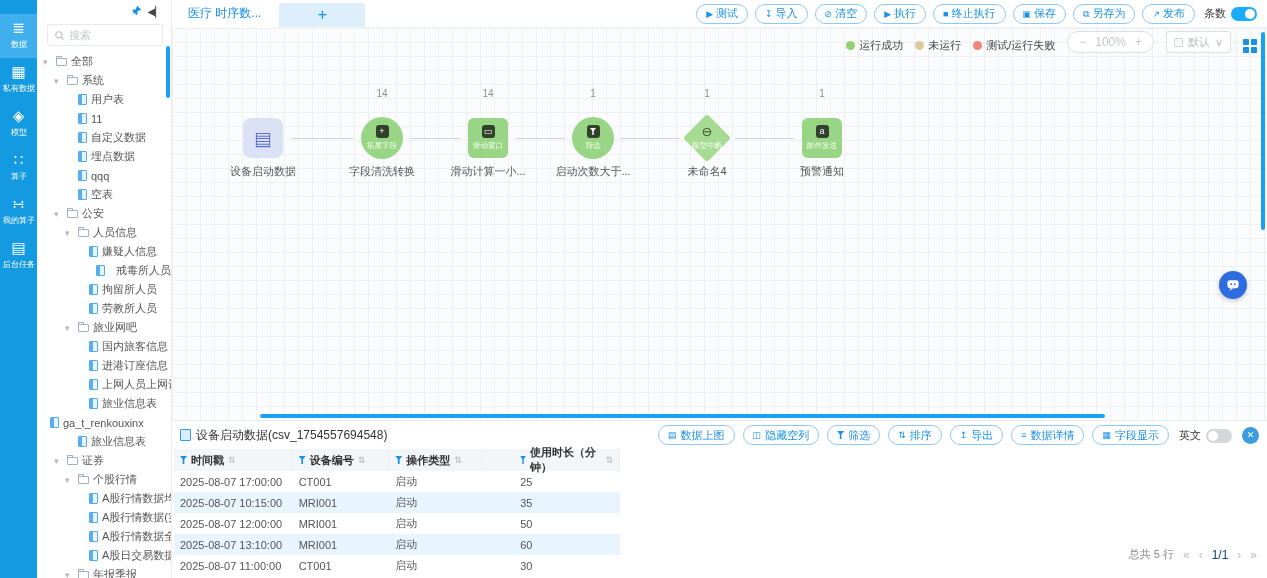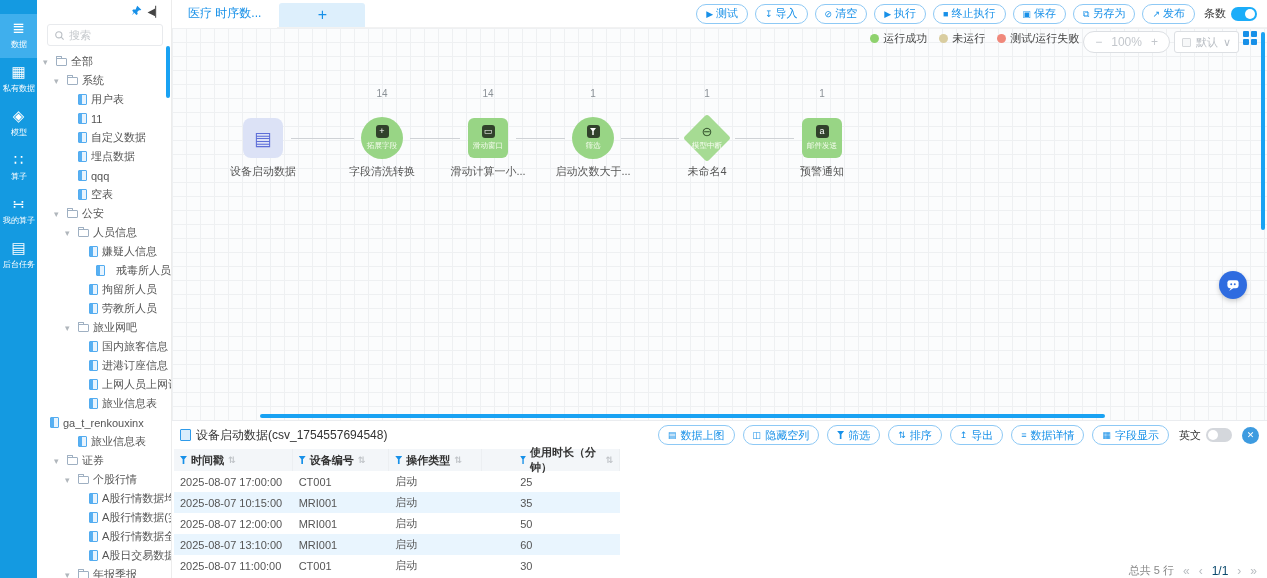--- a/index.html
+++ b/index.html
@@ -42,21 +42,21 @@
   .rowcount { display:flex; align-items:center; gap:5px; margin:0 10px 0 2px; font-size:11px; color:#333; }
   .toggle { width:26px; height:14px; border-radius:7px; position:relative; cursor:pointer; flex:none; }
   .toggle.on { background:#1badf9; } .toggle.off { background:#d4d7dc; }
   .toggle .knob { position:absolute; top:2px; width:10px; height:10px; border-radius:50%; background:#fff; }
   .toggle.on .knob { right:2px; } .toggle.off .knob { left:2px; }
 
   .canvas { flex:1; position:relative; background-color:#fbfcfd;
     background-image:linear-gradient(#eef0f2 1px,transparent 1px),linear-gradient(90deg,#eef0f2 1px,transparent 1px);
     background-size:14px 14px; overflow:hidden; }
 
-  .legend-row { position:absolute; top:3px; right:10px; display:flex; align-items:flex-start; gap:4px; }
+  .legend-row { position:absolute; top:3px; right:10px; display:flex; align-items:flex-end; gap:12px; }
   .legend-item { display:flex; align-items:center; gap:4px; font-size:11px; color:#444; }
   .legend-dot { width:9px; height:9px; border-radius:50%; }
   .zoom-pill { height:22px; border:1px solid #dcdfe3; border-radius:14px; background:#fff; display:flex; align-items:center; gap:9px; padding:0 11px; color:#c3c7cc; font-size:12px; }
   .zoom-pill span { cursor:pointer; }
   .preset { height:22px; border:1px solid #dcdfe3; border-radius:3px; background:#fff; display:flex; align-items:center; gap:5px; padding:0 7px; color:#b9bec4; font-size:11px; cursor:pointer; }
   .preset .chk { width:9px; height:9px; border:1px solid #d5d8db; background:#f7f8f9; border-radius:1px; }
   .ic-fullscreen { display:grid; grid-template-columns:6px 6px; gap:2px; cursor:pointer; }
   .ic-fullscreen span { width:6px; height:6px; background:#1790e8; border-radius:1px; }
 
   
@@ -80,34 +80,34 @@
   .vscroll { position:absolute; right:2px; top:4px; width:4px; height:198px; background:#19a2f3; border-radius:2px; cursor:pointer; }
 
   
   .panel { height:158px; flex:none; background:#fff; border-top:1px solid #eaecef; position:relative; }
   .panel-head { height:28px; display:flex; align-items:center; padding:0 8px; }
   .panel-title { display:flex; align-items:center; gap:5px; font-size:12px; color:#333; }
   .panel-title .doc { width:11px; height:12px; border:1px solid #2f9bea; border-radius:1px; background:linear-gradient(#d9edfc,#d9edfc); position:relative; }
   .panel-head-sp { flex:1; }
   .pn-btn { height:20px; border:1px solid #8ec9f5; border-radius:10px; background:#fff; color:#1790e8; font-size:11px; display:flex; align-items:center; gap:4px; padding:0 9px; margin-left:8px; cursor:pointer; white-space:nowrap; }
   .pn-btn .g { font-size:9px; }
-  .eng { display:flex; align-items:flex-start; gap:5px; margin-left:10px; font-size:11px; color:#333; }
+  .eng { display:flex; align-items:flex-end; gap:5px; margin-left:10px; font-size:11px; color:#333; }
   .close-btn { width:17px; height:17px; border-radius:50%; background:#3d9be0; color:#fff; font-size:9px; display:flex; align-items:center; justify-content:center; margin-left:10px; cursor:pointer; }
 
   .dtable { width:446px; margin-left:2px; font-size:11px; }
   .thead { display:flex; height:22px; background:#f3f6f9; align-items:center;font-weight:bold; }
   .th { display:flex; align-items:center; gap:4px; padding:0 6px; color:#333; height:22px; border-right:1px solid #eceff2; cursor:pointer; }
   .th .ic-funnel { color:#1790e8; }
   .th .sort { color:#c0c4c8; font-size:9px; }
   .tr { display:flex; height:21px; align-items:center; cursor:pointer; }
   .tr:nth-child(even) { background:#e9f5fe; }
   .td { padding:0 6px; color:#555; overflow:hidden; white-space:nowrap; }
   .c0 { width:128px; } .c1 { width:104px; } .c2 { width:100px; } .c3 { width:114px;margin-left:32px; }
 
-  .panel-footer { position:absolute; right:10px; bottom:0; display:flex; align-items:center; gap:9px; font-size:11px; color:#888; }
+  .panel-footer { position:absolute; right:10px; bottom:16px; display:flex; align-items:center; gap:9px; font-size:11px; color:#888; }
   .pg { color:#b8bcc0; cursor:pointer; font-size:12px; }
   .pg-cur { color:#0c4a6e; }
 
   .chat-fab { position:absolute; right:20px; top:271px; width:28px; height:28px; border-radius:50%; background:#2f6ce0; display:flex; align-items:center; justify-content:center; cursor:pointer; box-shadow:0 2px 5px rgba(0,0,0,.2); }
 </style>
 </head>
 <body>
 
 <div class="app">
 

